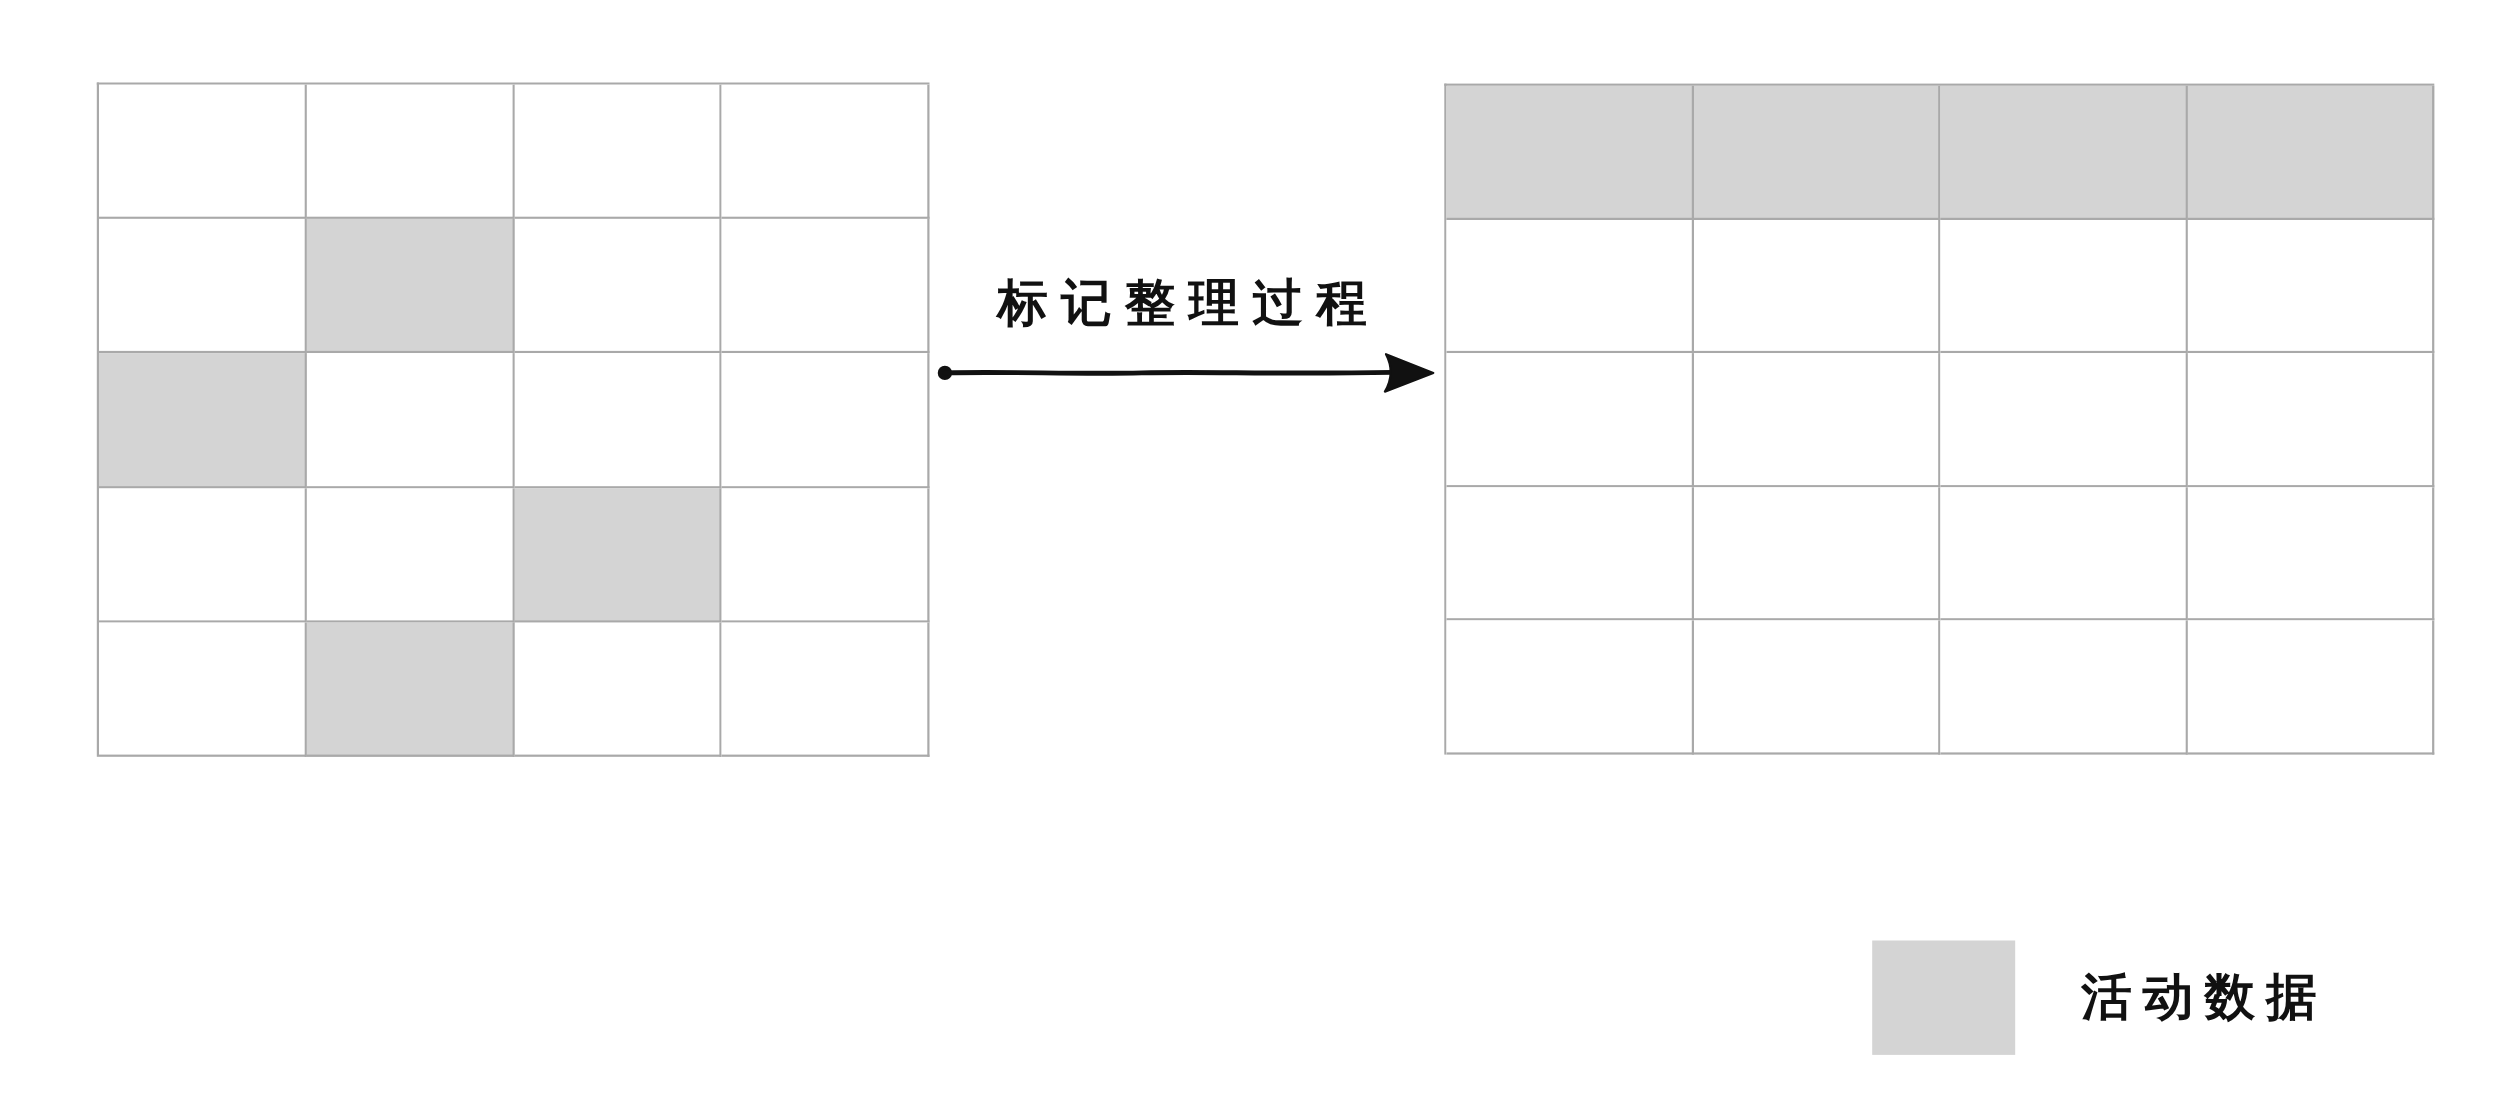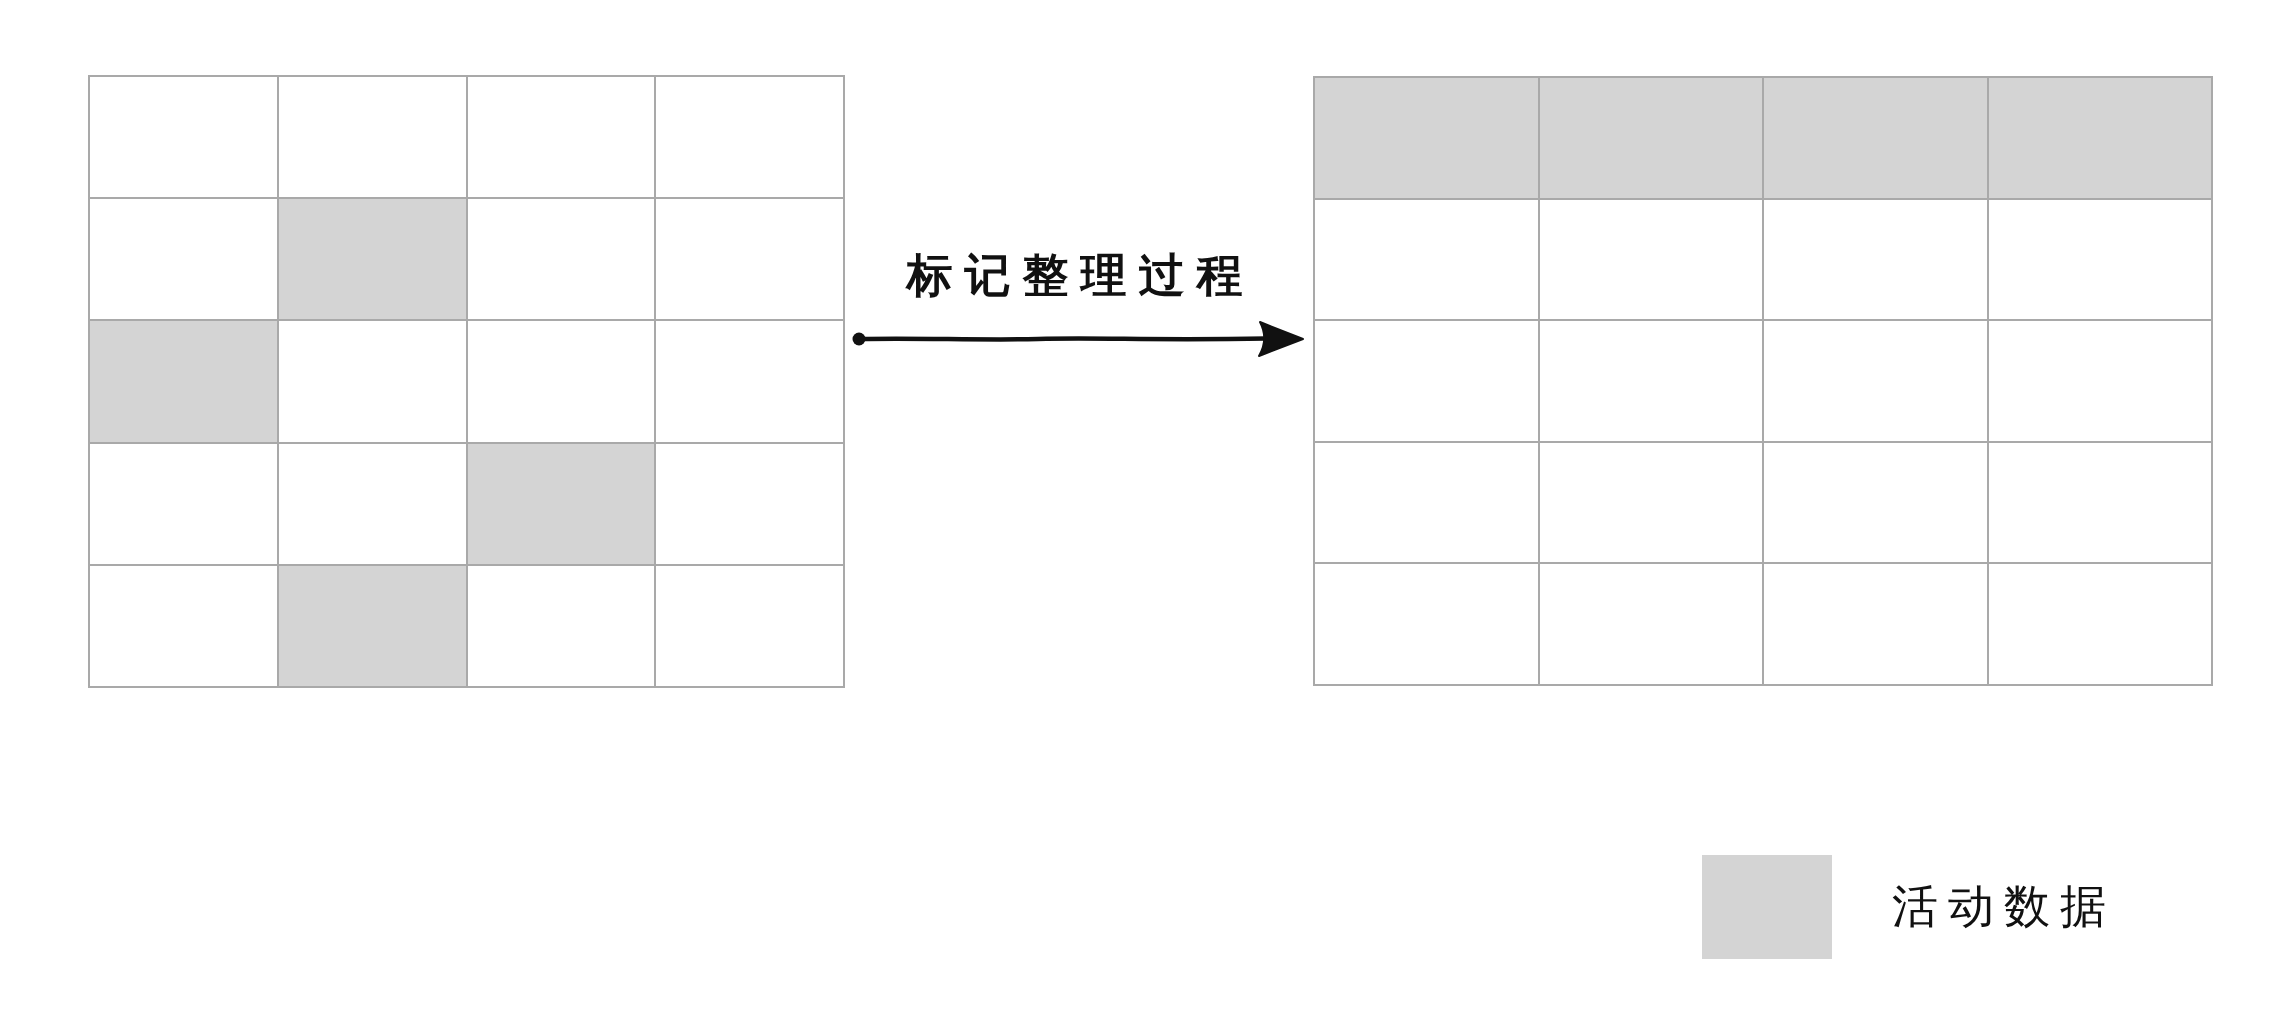--- a/index.html
+++ b/index.html
@@ -72,21 +72,21 @@
     align-items: center;
   }
   .legend-swatch {
     width: 130px;
     height: 104px;
     background: var(--active, #d4d4d4);
   }
   .legend-label {
     margin-left: 60px;
     font-size: 46px;
-    font-weight: 400;
+    font-weight: 700;
     letter-spacing: 10px;
     white-space: nowrap;
   }
 </style>
 </head>
 <body>
 
 <div class="canvas" style="--bg: #ffffff; --active: #d4d4d4; --line: #a9a9a9; --ink: #111111;">
 
   <div class="grid" id="source-grid" style="grid-template-columns: repeat(4, 1fr); grid-template-rows: repeat(5, 1fr);">

